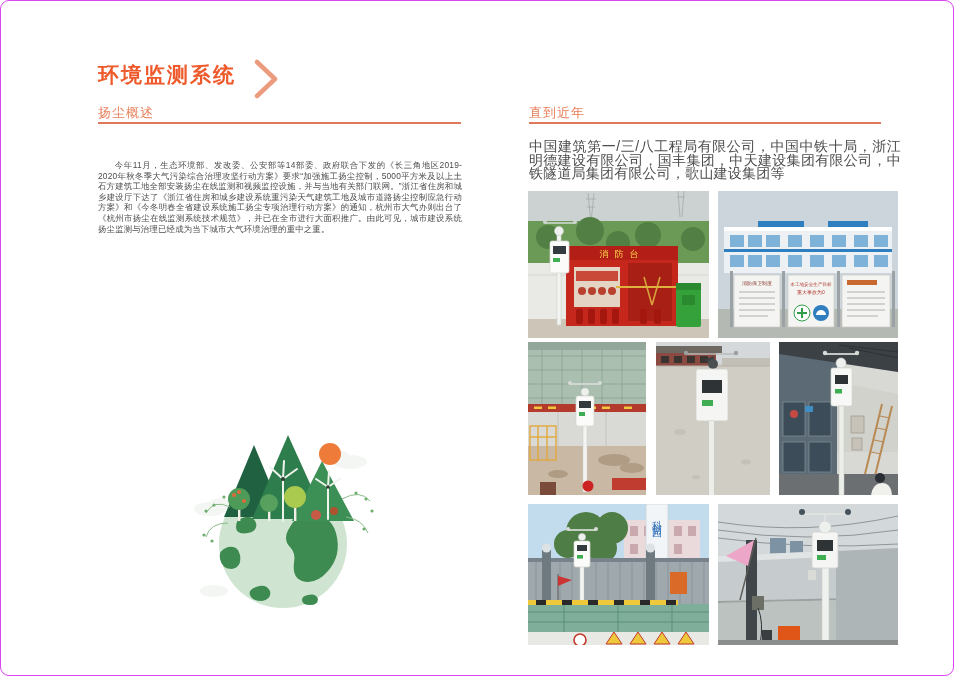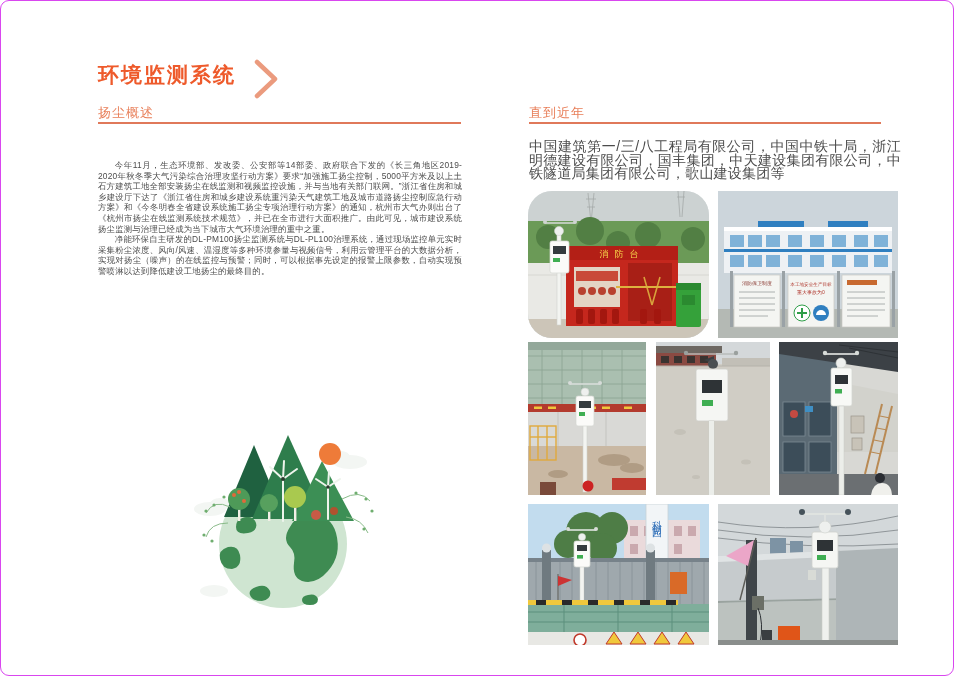--- a/index.html
+++ b/index.html
@@ -25,21 +25,21 @@
     text-indent:2em;color:#4c4c4c;letter-spacing:0.2px;
   }
   .companies{
     left:528px;top:139px;width:372px;font-size:14px;line-height:13.5px;
     color:#4c4c4c;text-align:justify;letter-spacing:0.2px;
   }
   .illustration{left:183px;top:406px;width:204px;height:206px;}
   .photo{position:absolute;overflow:hidden;background:#dfe3e4;}
   .photo svg{display:block;width:100%;height:100%;}
   
-  .ph-a{left:527px;top:190px;width:181px;height:147px;border-radius:24px;}
+  .ph-a{left:527px;top:190px;width:181px;height:147px;}
   .ph-b{left:717px;top:190px;width:180px;height:147px;}
   .ph-c{left:527px;top:341px;width:118px;height:153px;}
   .ph-d{left:655px;top:341px;width:114px;height:153px;}
   .ph-e{left:778px;top:341px;width:119px;height:153px;}
   .ph-f{left:527px;top:503px;width:181px;height:141px;}
   .ph-g{left:717px;top:503px;width:180px;height:141px;}
 </style>
 </head>
 <body>
 
@@ -48,21 +48,20 @@
   <div class="abs page-title">环境监测系统</div>
   <svg class="abs title-chevron" viewBox="0 0 26 40">
     <polyline points="3,3 21,20 3,37" fill="none" stroke="#eb9b7e" stroke-width="4.5" stroke-linecap="round" stroke-linejoin="round"></polyline>
   </svg>
 
   <div class="abs section-label left-label">扬尘概述</div>
   <div class="abs rule left-rule"></div>
 
   <div class="abs body-text">
     <p>今年11月，生态环境部、发改委、公安部等14部委、政府联合下发的《长三角地区2019-2020年秋冬季大气污染综合治理攻坚行动方案》要求“加强施工扬尘控制，5000平方米及以上土石方建筑工地全部安装扬尘在线监测和视频监控设施，并与当地有关部门联网。”浙江省住房和城乡建设厅下达了《浙江省住房和城乡建设系统重污染天气建筑工地及城市道路扬尘控制应急行动方案》和《今冬明春全省建设系统施工扬尘专项治理行动方案》的通知，杭州市大气办则出台了《杭州市扬尘在线监测系统技术规范》，并已在全市进行大面积推广。由此可见，城市建设系统扬尘监测与治理已经成为当下城市大气环境治理的重中之重。</p>
-    <p>净能环保自主研发的DL-PM100扬尘监测系统与DL-PL100治理系统，通过现场监控单元实时采集粉尘浓度、风向/风速、温湿度等多种环境参量与视频信号，利用云管理平台的大数据分析，实现对扬尘（噪声）的在线监控与预警；同时，可以根据事先设定的报警上限参数，自动实现预警喷淋以达到降低建设工地扬尘的最终目的。</p>
   </div>
 
   <svg class="abs illustration" viewBox="0 0 204 206">
 
     <g fill="#f3f6f3">
       <ellipse cx="26" cy="102" rx="16" ry="7"></ellipse>
       <ellipse cx="36" cy="97" rx="10" ry="6"></ellipse>
       <ellipse cx="166" cy="55" rx="17" ry="7"></ellipse>
       <ellipse cx="157" cy="50" rx="9" ry="6"></ellipse>
       <ellipse cx="30" cy="184" rx="14" ry="6"></ellipse>

